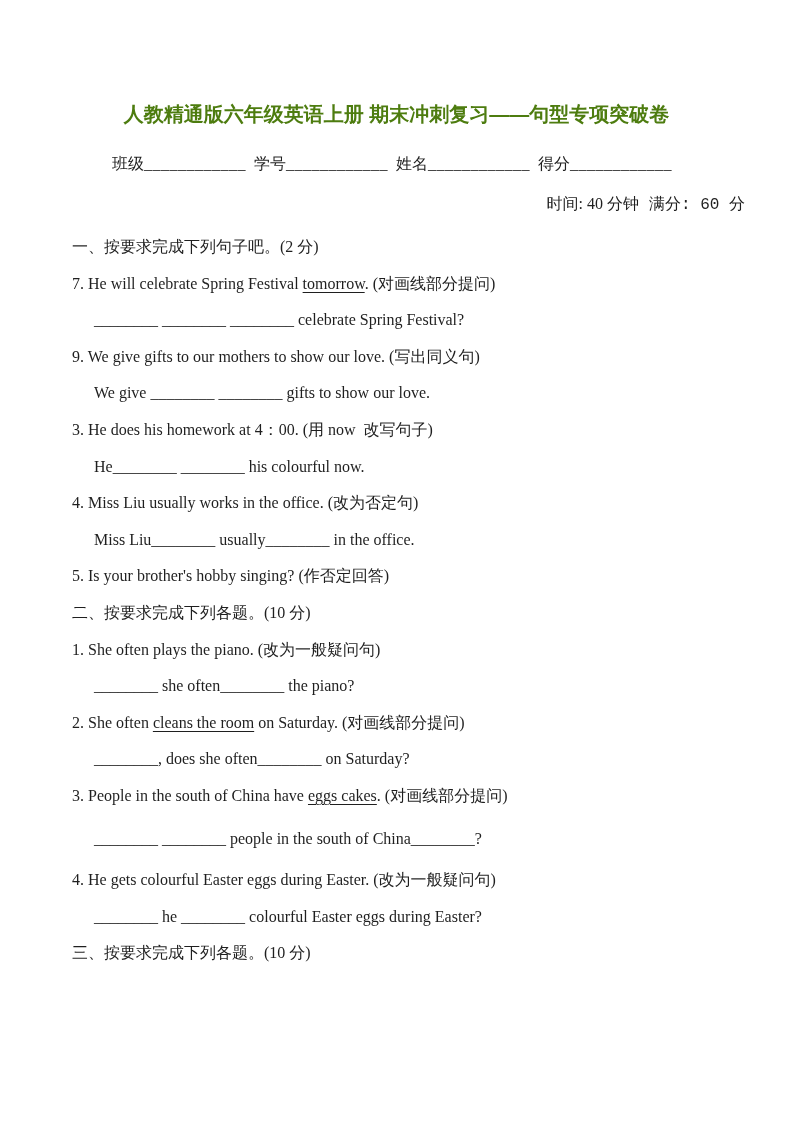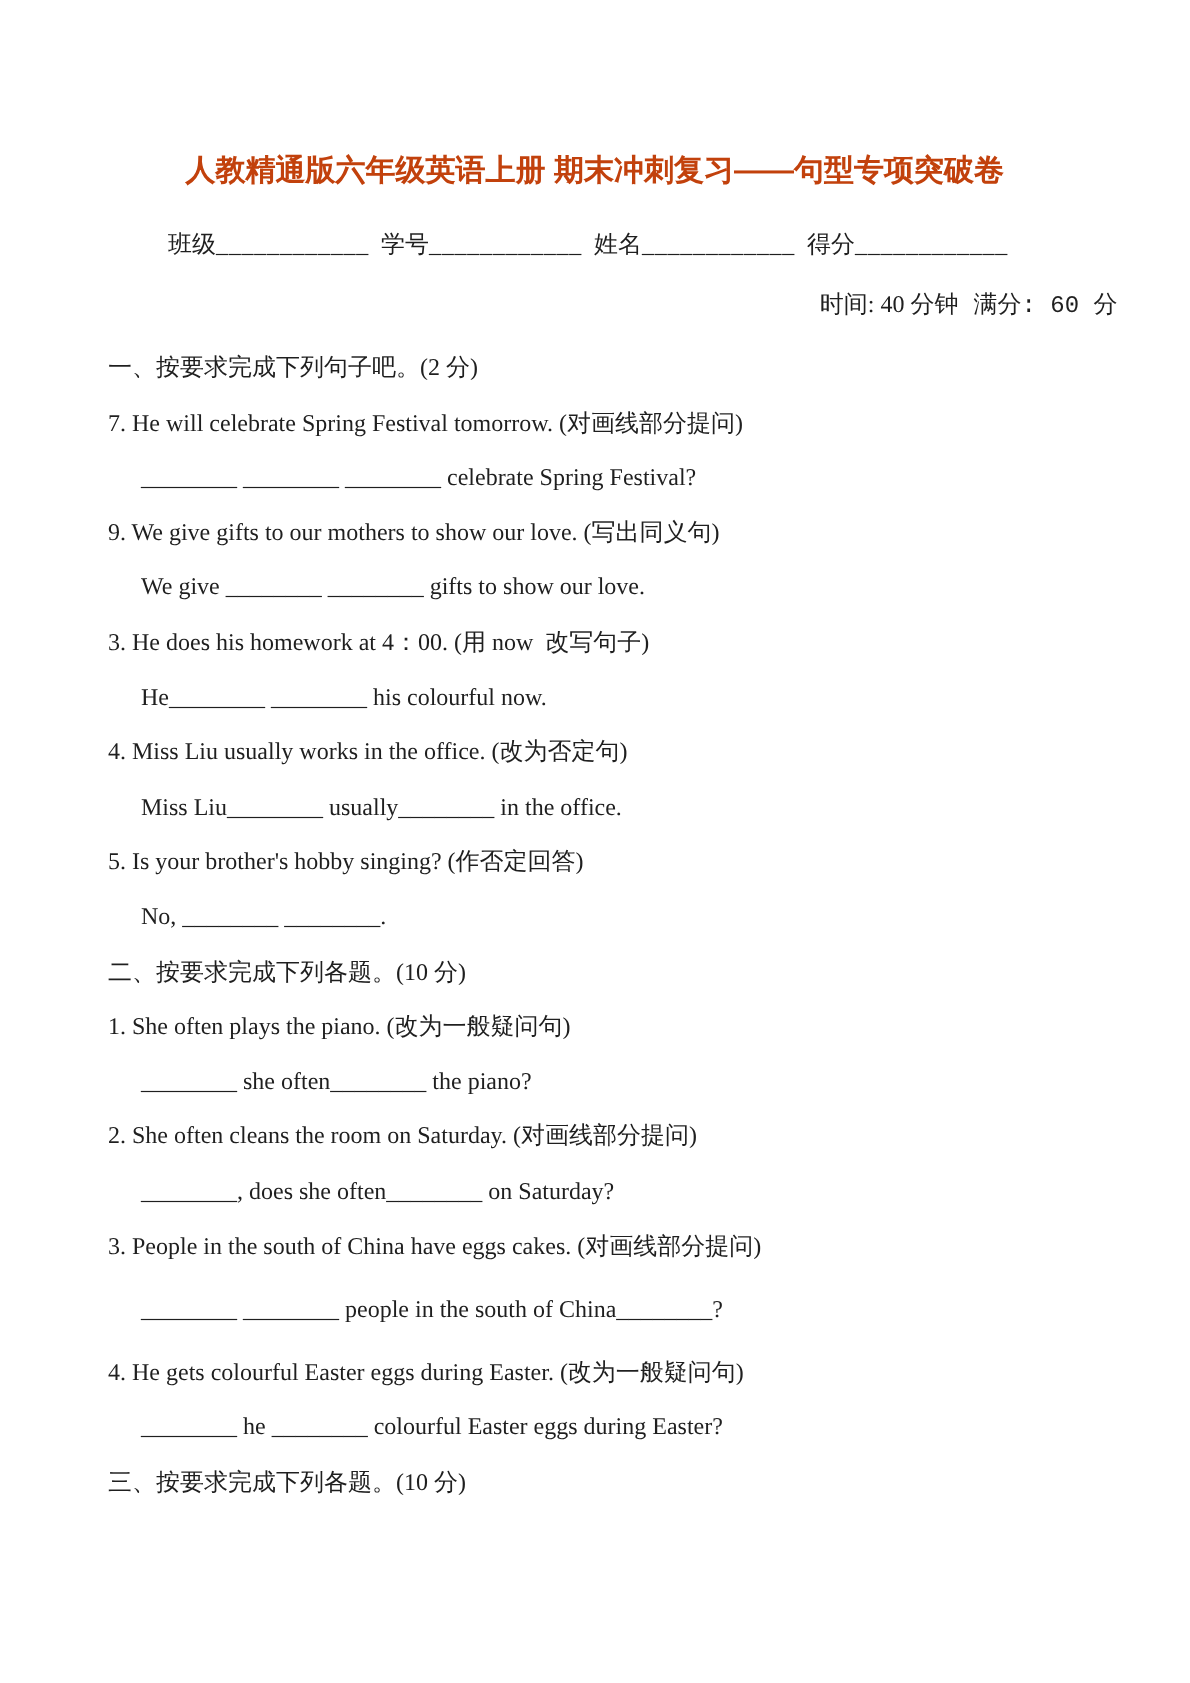--- a/index.html
+++ b/index.html
@@ -15,21 +15,21 @@
     color: #1f1f1f;
     overflow: hidden;
   }
   .title {
     margin: 0 0 0 -24px;
     text-align: center;
     font-family: "Liberation Sans", "DejaVu Sans", sans-serif;
     font-weight: bold;
     font-size: 20px;
     line-height: 24px;
-    color: #c2410c;
+    color: #4d7c0f;
     white-space: pre-wrap;
   }
   .info {
     margin: 26px 0 0 -33px;
     text-align: center;
     line-height: 24px;
     white-space: pre-wrap;
   }
   .info-field { margin: 17px 4px; }
   .info-field .blank { letter-spacing: 0.5px; }
@@ -41,21 +41,21 @@
   }
   .meta .score-part { margin-left: 10px; font-family: Liberation Mono, monospace; }
   .body { margin-top: 12px; }
   .line {
     height: 36.6px;
     line-height: 36.6px;
     white-space: pre-wrap;
     overflow: visible;
   }
   .line.ans { padding-left: 22px; }
-  .u { text-underline-offset: 3px; }
+  .u { text-decoration: underline; text-underline-offset: 3px; }
   .mt6 { margin-top: 6px; }
   .mt5 { margin-top: 5px; }
 </style>
 </head>
 <body>
 
 <div class="page">
 
   <h1 class="title">人教精通版六年级英语上册 期末冲刺复习——句型专项突破卷</h1>
 
@@ -73,21 +73,20 @@
     <div class="line q"><span>9. We give gifts to our mothers to show our love. (写出同义句)</span><span class="u"></span><span></span></div>
     <div class="line ans">We give ________ ________ gifts to show our love.</div>
 
     <div class="line q"><span>3. He does his homework at 4：00. (用 now  改写句子)</span><span class="u"></span><span></span></div>
     <div class="line ans">He________ ________ his colourful now.</div>
 
     <div class="line q"><span>4. Miss Liu usually works in the office. (改为否定句)</span><span class="u"></span><span></span></div>
     <div class="line ans">Miss Liu________ usually________ in the office.</div>
 
     <div class="line q"><span>5. Is your brother's hobby singing? (作否定回答)</span><span class="u"></span><span></span></div>
-    <div class="line ans">No, ________ ________.</div>
 
     <div class="line heading">二、按要求完成下列各题。(10 分)</div>
 
     <div class="line q"><span>1. She often plays the piano. (改为一般疑问句)</span><span class="u"></span><span></span></div>
     <div class="line ans">________ she often________ the piano?</div>
 
     <div class="line q"><span>2. She often </span><span class="u">cleans the room</span><span> on Saturday. (对画线部分提问)</span></div>
     <div class="line ans">________, does she often________ on Saturday?</div>
 
     <div class="line q"><span>3. People in the south of China have </span><span class="u">eggs cakes</span><span>. (对画线部分提问)</span></div>

